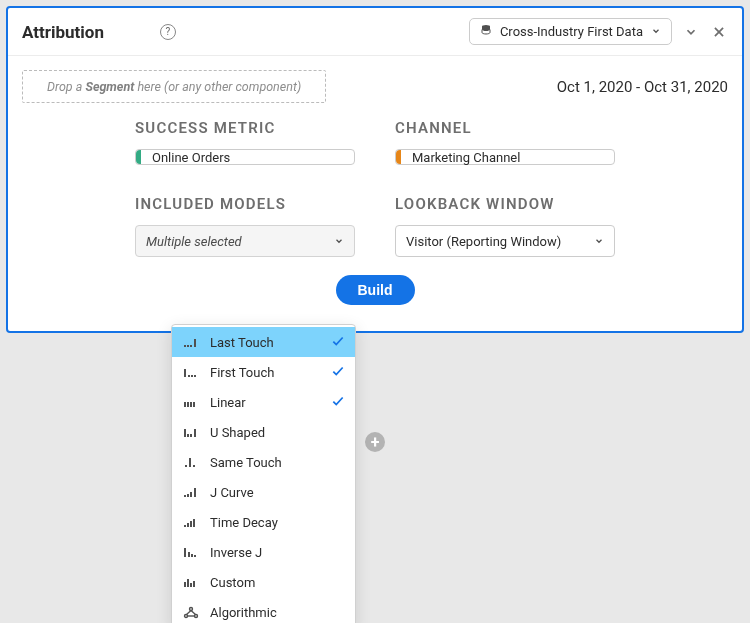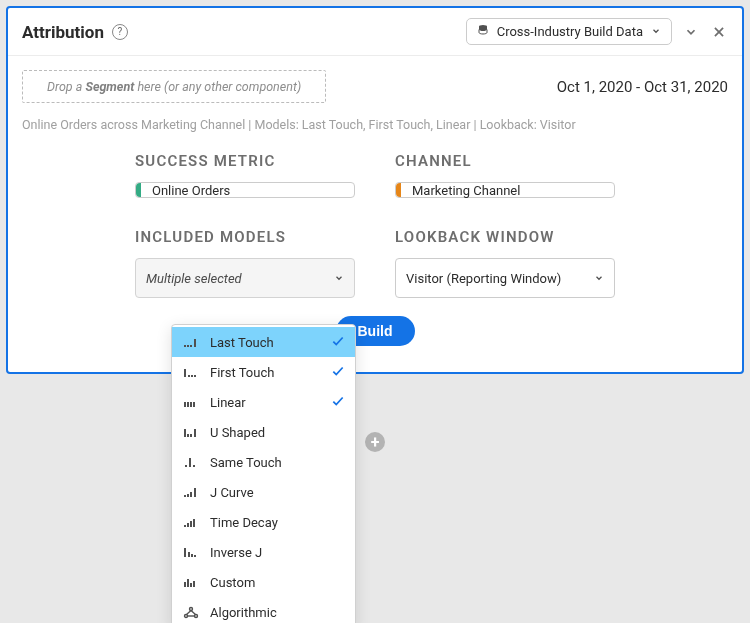--- a/index.html
+++ b/index.html
@@ -16,20 +16,21 @@
     border: 2px solid #1473e6;
     border-radius: 4px;
     margin: 6px;
     position: relative;
   }
   .panel-header {
     display: flex;
     align-items: center;
     padding: 10px 14px;
     border-bottom: 1px solid #ececec;
+    gap: 48px;
   }
   .title {
     font-size: 17px;
     font-weight: 700;
     color: #2c2c2c;
   }
   .help-icon {
     width: 16px; height: 16px;
     border: 1px solid #888;
     border-radius: 50%;
@@ -125,21 +126,21 @@
   .bar-orange { background: #e68619; }
   .field-box span.val { margin-left: 6px; }
   .select-box {
     border: 1px solid #ccc;
     border-radius: 4px;
     padding: 4px 10px;
     display: flex;
     align-items: center;
     font-size: 13px;
     background: #fff;
-    height: 40px;
+    height: 32px;
     justify-content: space-between;
     cursor: pointer;
   }
   .select-box.grey {
     background: #f5f5f5;
     border-color: #d3d3d3;
   }
   .select-box.grey .sel-text { font-style: italic; color: #4b4b4b; }
   .section-gap { height: 18px; }
   .build-row {
@@ -205,21 +206,21 @@
     <span class="help-icon">?</span>
     <div class="header-right">
       <div class="data-selector">
         <span>
           <svg width="12" height="12" viewBox="0 0 24 24" fill="#505050">
               <ellipse cx="12" cy="5" rx="8" ry="3"></ellipse>
               <path d="M4 5v6c0 1.7 3.6 3 8 3s8-1.3 8-3V5"></path>
               <path d="M4 11v6c0 1.7 3.6 3 8 3s8-1.3 8-3v-6" fill="none" stroke="#505050" stroke-width="2"></path>
             </svg>
         </span>
-        <span>Cross-Industry Build Data</span>
+        <span>Cross-Industry First Data</span>
         <span>
           <svg width="10" height="10" viewBox="0 0 24 24" fill="none" stroke="#505050" stroke-width="3">
               <polyline points="6 9 12 15 18 9"></polyline>
             </svg>
         </span>
       </div>
       <span class="icon-btn">
         <svg width="14" height="14" viewBox="0 0 24 24" fill="none" stroke="#6e6e6e" stroke-width="3">
             <polyline points="6 9 12 15 18 9"></polyline>
           </svg>
@@ -233,21 +234,20 @@
     </div>
   </div>
 
   <div class="sub-header">
     <div class="dropzone">
       <span>Drop a </span><b>Segment</b><span> here (or any other component)</span>
     </div>
     <div class="date-range">Oct 1, 2020 - Oct 31, 2020</div>
   </div>
 
-  <div class="subtitle">Online Orders across Marketing Channel | Models: Last Touch, First Touch, Linear | Lookback: Visitor</div>
 
   <div class="config-grid">
     <div class="col-label">SUCCESS METRIC</div>
     <div class="col-label">CHANNEL</div>
 
     <div class="field-box">
       <div class="left-bar bar-green"></div>
       <span class="val">Online Orders</span>
     </div>
     <div class="field-box">

